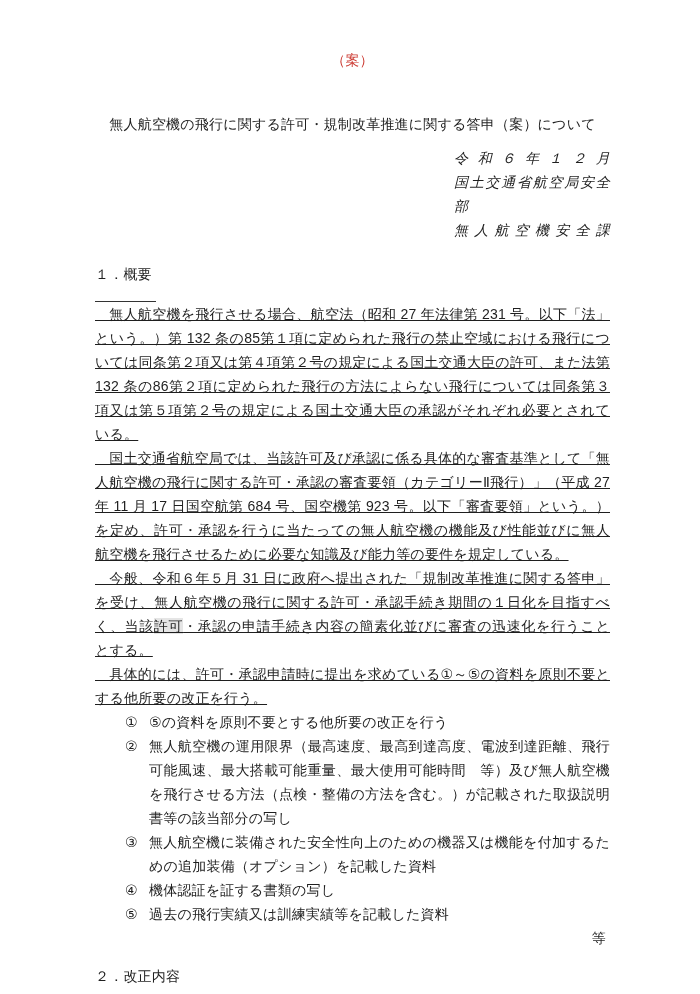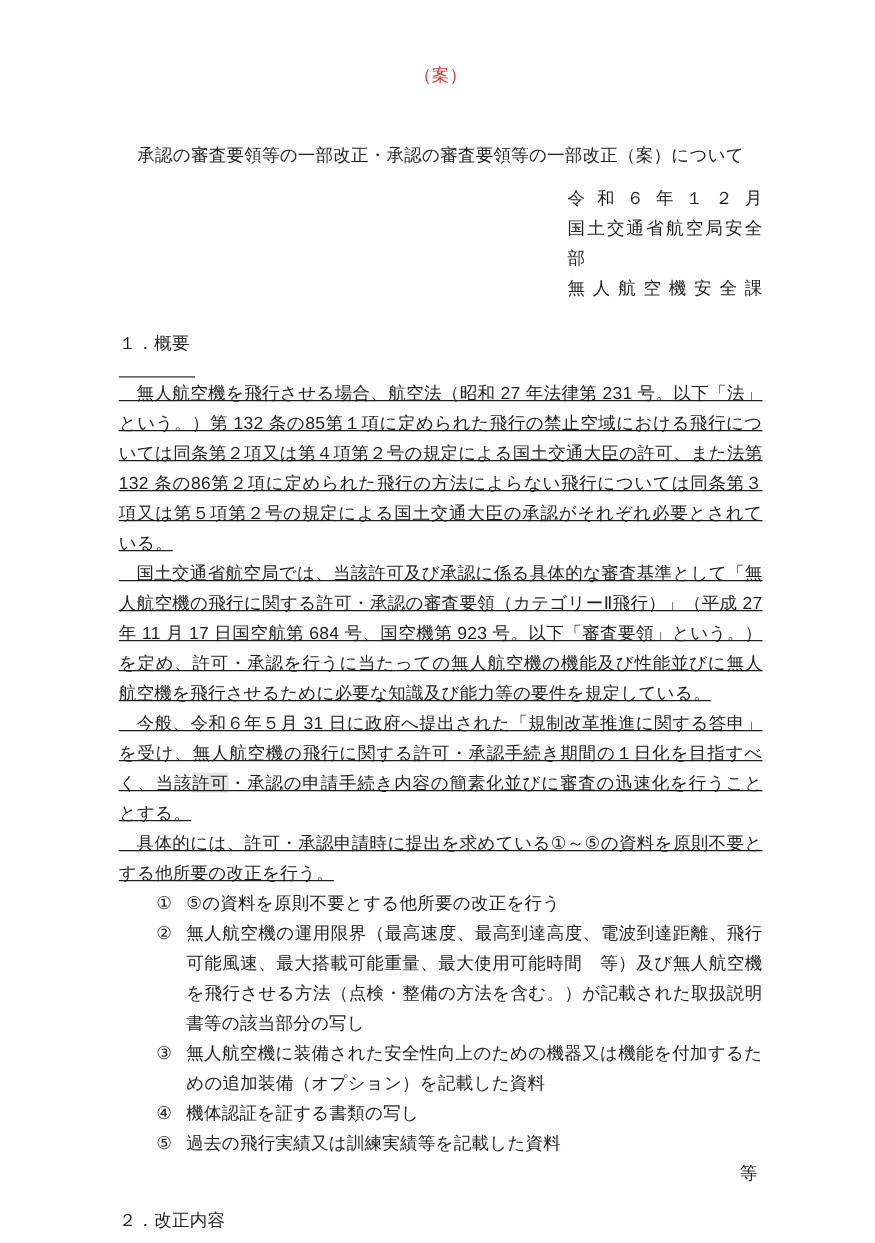--- a/index.html
+++ b/index.html
@@ -23,20 +23,21 @@
   }
   .doc-title{
     text-align:center;
     margin-bottom:10px;
     white-space:nowrap;
   }
   .byline{
     width:156px;
     margin-left:auto;
     margin-bottom:20px;
+    font-style:italic;
   }
   .byline div{
     text-align:justify;
     text-align-last:justify;
   }
   .sec-heading{margin-top:2px;}
   .sec-heading span{
     display:inline-block;
     border-bottom:1px solid #333;
     padding:0 4px 15px 0;
@@ -69,21 +70,21 @@
     white-space:nowrap;
   }
 </style>
 </head>
 <body>
 
 <div class="page">
 
   <div class="draft-stamp">（案）</div>
 
-  <div class="doc-title">承認の審査要領等の一部改正・承認の審査要領等の一部改正（案）について</div>
+  <div class="doc-title">無人航空機の飛行に関する許可・規制改革推進に関する答申（案）について</div>
 
   <div class="byline">
     <div>令和６年１２月</div>
     <div>国土交通省航空局安全部</div>
     <div>無人航空機安全課</div>
   </div>
 
   <div class="sec-heading">
     <span>１．概要</span>
   </div>

